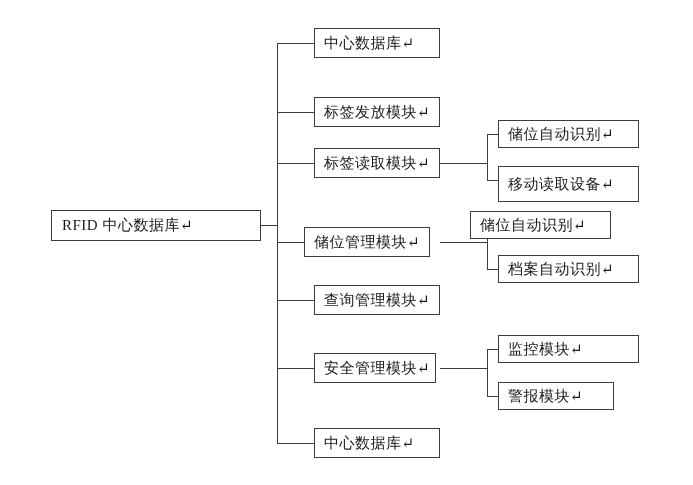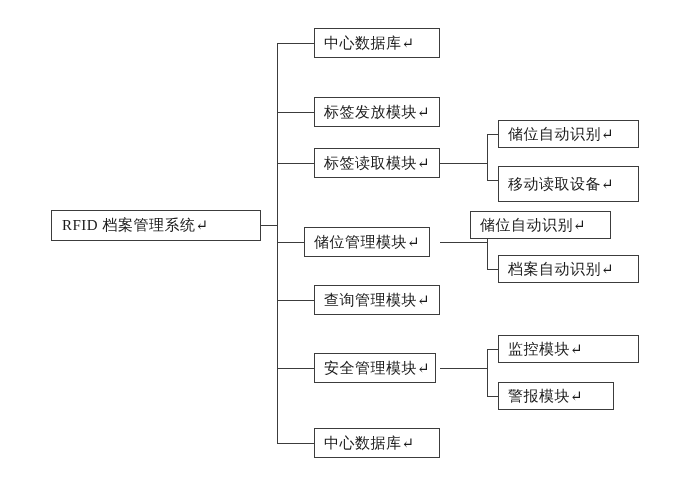--- a/index.html
+++ b/index.html
@@ -66,21 +66,21 @@
   <div class="line v" style="left:487px;top:225px;height:45px"></div>
   <div class="line h" style="left:487px;top:225px;width:11px"></div>
   <div class="line h" style="left:487px;top:269px;width:11px"></div>
 
   <div class="line h" style="left:440px;top:368px;width:47px"></div>
   <div class="line v" style="left:487px;top:349px;height:48px"></div>
   <div class="line h" style="left:487px;top:349px;width:11px"></div>
   <div class="line h" style="left:487px;top:396px;width:11px"></div>
 
   <div class="node root" style="left:51px;top:210px;width:210px;height:31px">
-    <span>RFID 档案管理系统↵</span>
+    <span>RFID 中心数据库↵</span>
   </div>
 
   <div class="node" style="left:314px;top:28px;width:126px;height:30px">
     <span>中心数据库↵</span>
   </div>
   <div class="node" style="left:314px;top:97px;width:126px;height:30px">
     <span>标签发放模块↵</span>
   </div>
   <div class="node" style="left:314px;top:148px;width:126px;height:30px">
     <span>标签读取模块↵</span>

